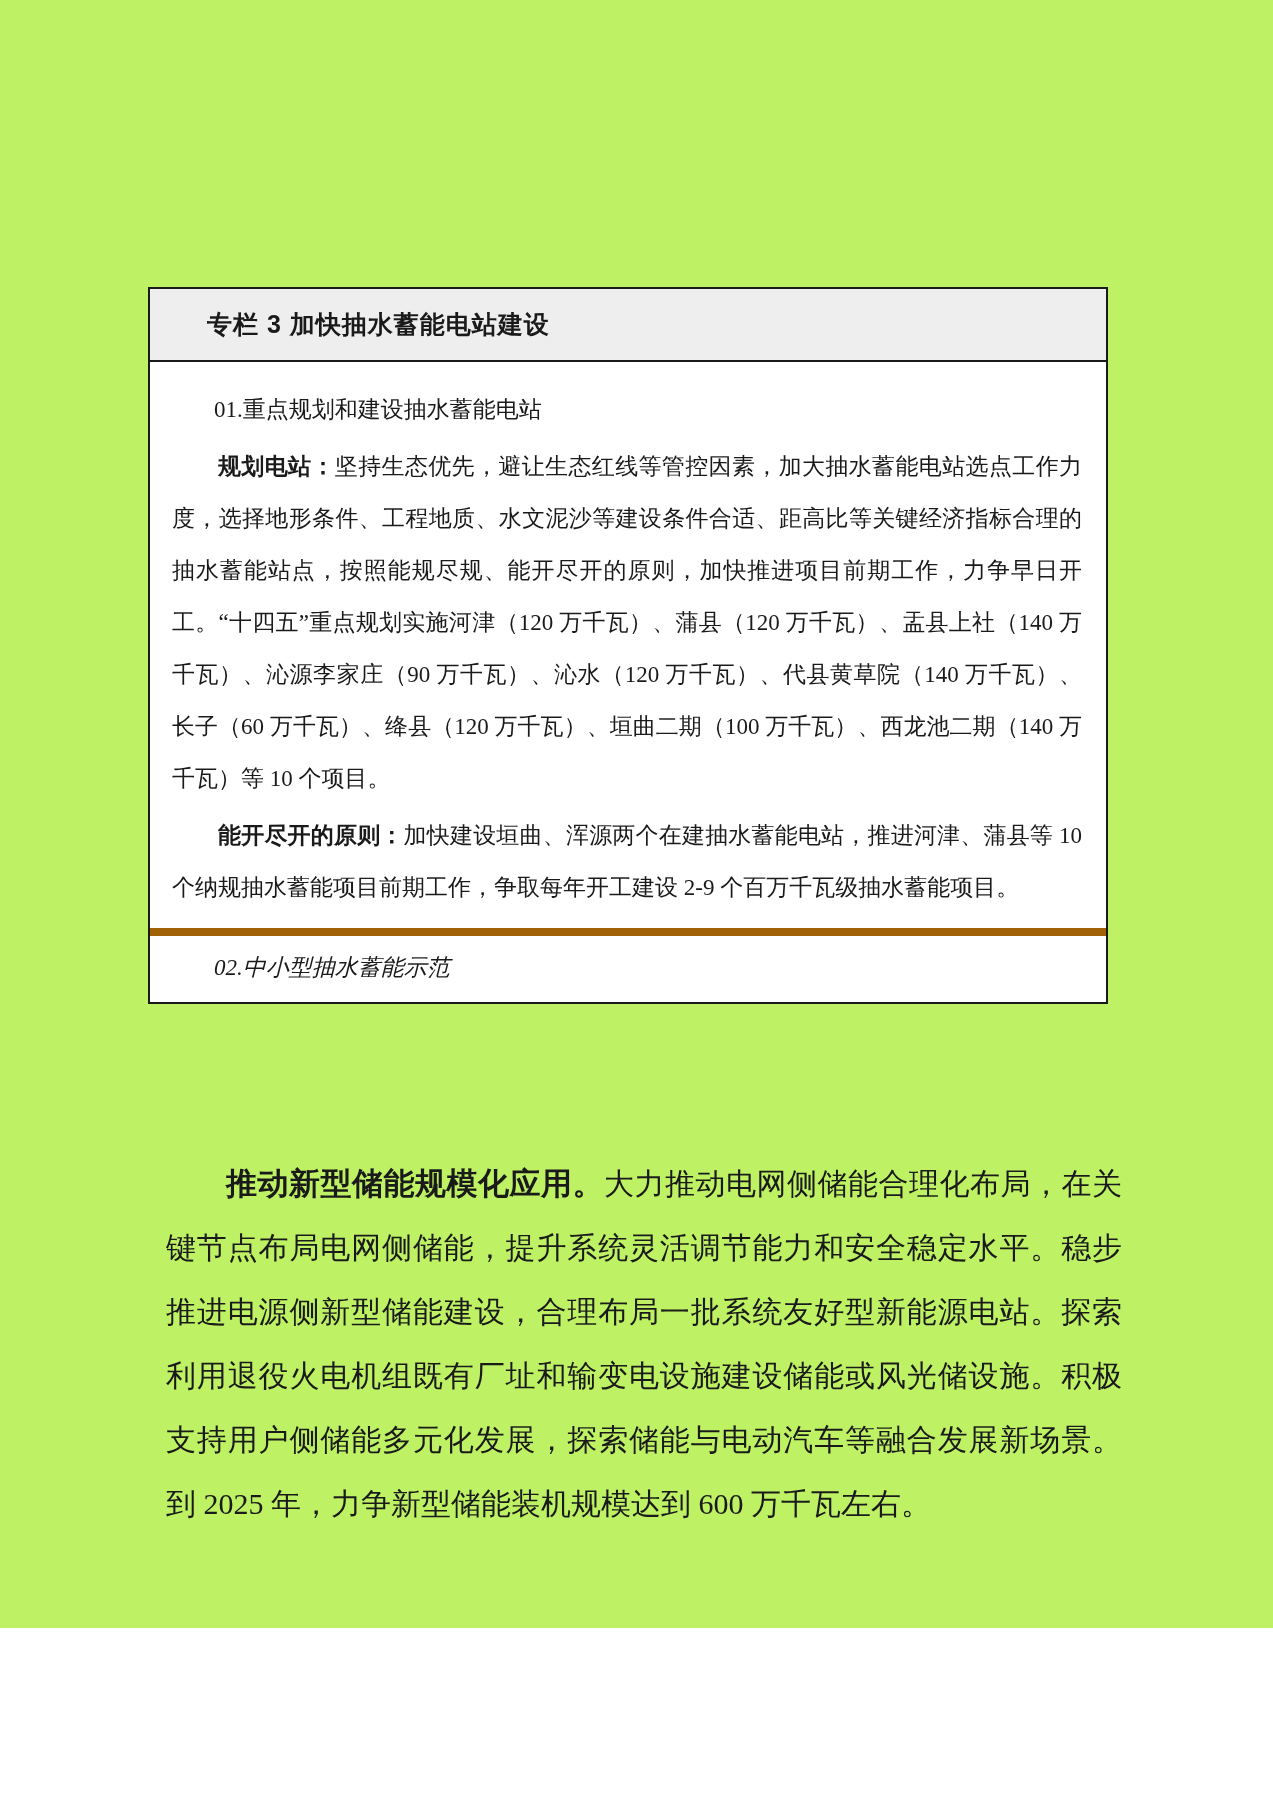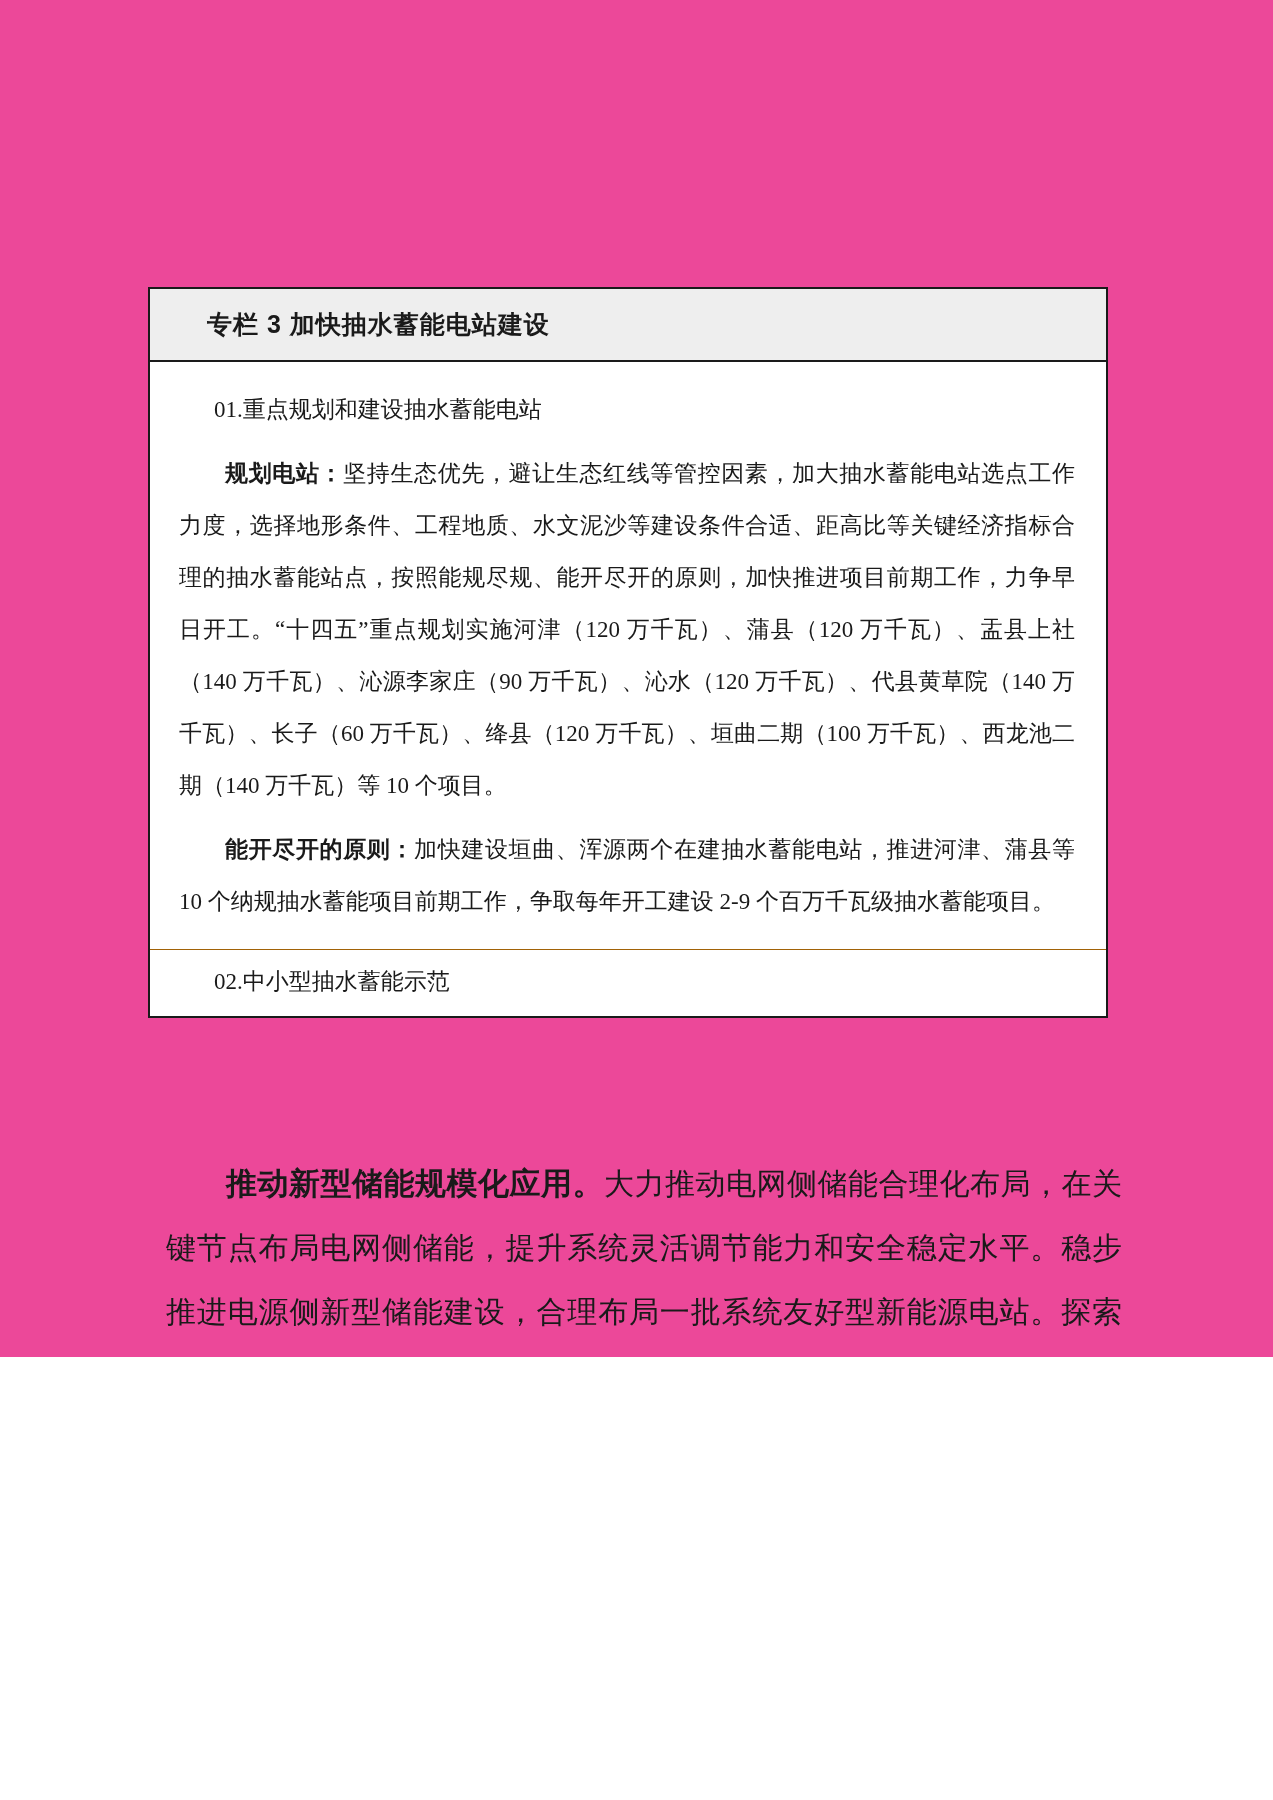--- a/index.html
+++ b/index.html
@@ -3,22 +3,22 @@
 <meta charset="utf-8">
 <style>
   html, body {
     margin: 0;
     padding: 0;
     background: #ffffff;
   }
   .page {
     position: relative;
     width: 1273px;
-    height: 1357px;
-    background: #ec4899;
+    height: 1628px;
+    background: #bef264;
     color: #1a1a1a;
     font-family: "Liberation Serif", "DejaVu Serif", serif;
     overflow: hidden;
   }
   .panel {
     position: absolute;
     left: 148px;
     top: 287px;
     width: 956px;
     border: 2px solid #1a1a1a;
@@ -39,29 +39,30 @@
     letter-spacing: 1px;
   }
   .panel-section {
     padding: 22px 20px 10px 18px;
     font-size: 23px;
     line-height: 52px;
     text-align: justify;
     text-justify: inter-character;
   }
   .panel-section + .panel-section {
-    border-top: 1px solid #a16207;
+    border-top: 8px solid #a16207;
     padding-top: 6px;
     padding-bottom: 8px;
+    font-style: italic;
   }
   .section-heading {
     text-indent: 2em;
   }
   .box-para {
-    margin: 11px;
+    margin: 4px;
     text-indent: 2em;
   }
   .lead {
     font-family: "Liberation Sans", "DejaVu Sans", sans-serif;
     font-weight: 700;
   }
   .body-para {
     position: absolute;
     left: 166px;
     top: 1152px;

